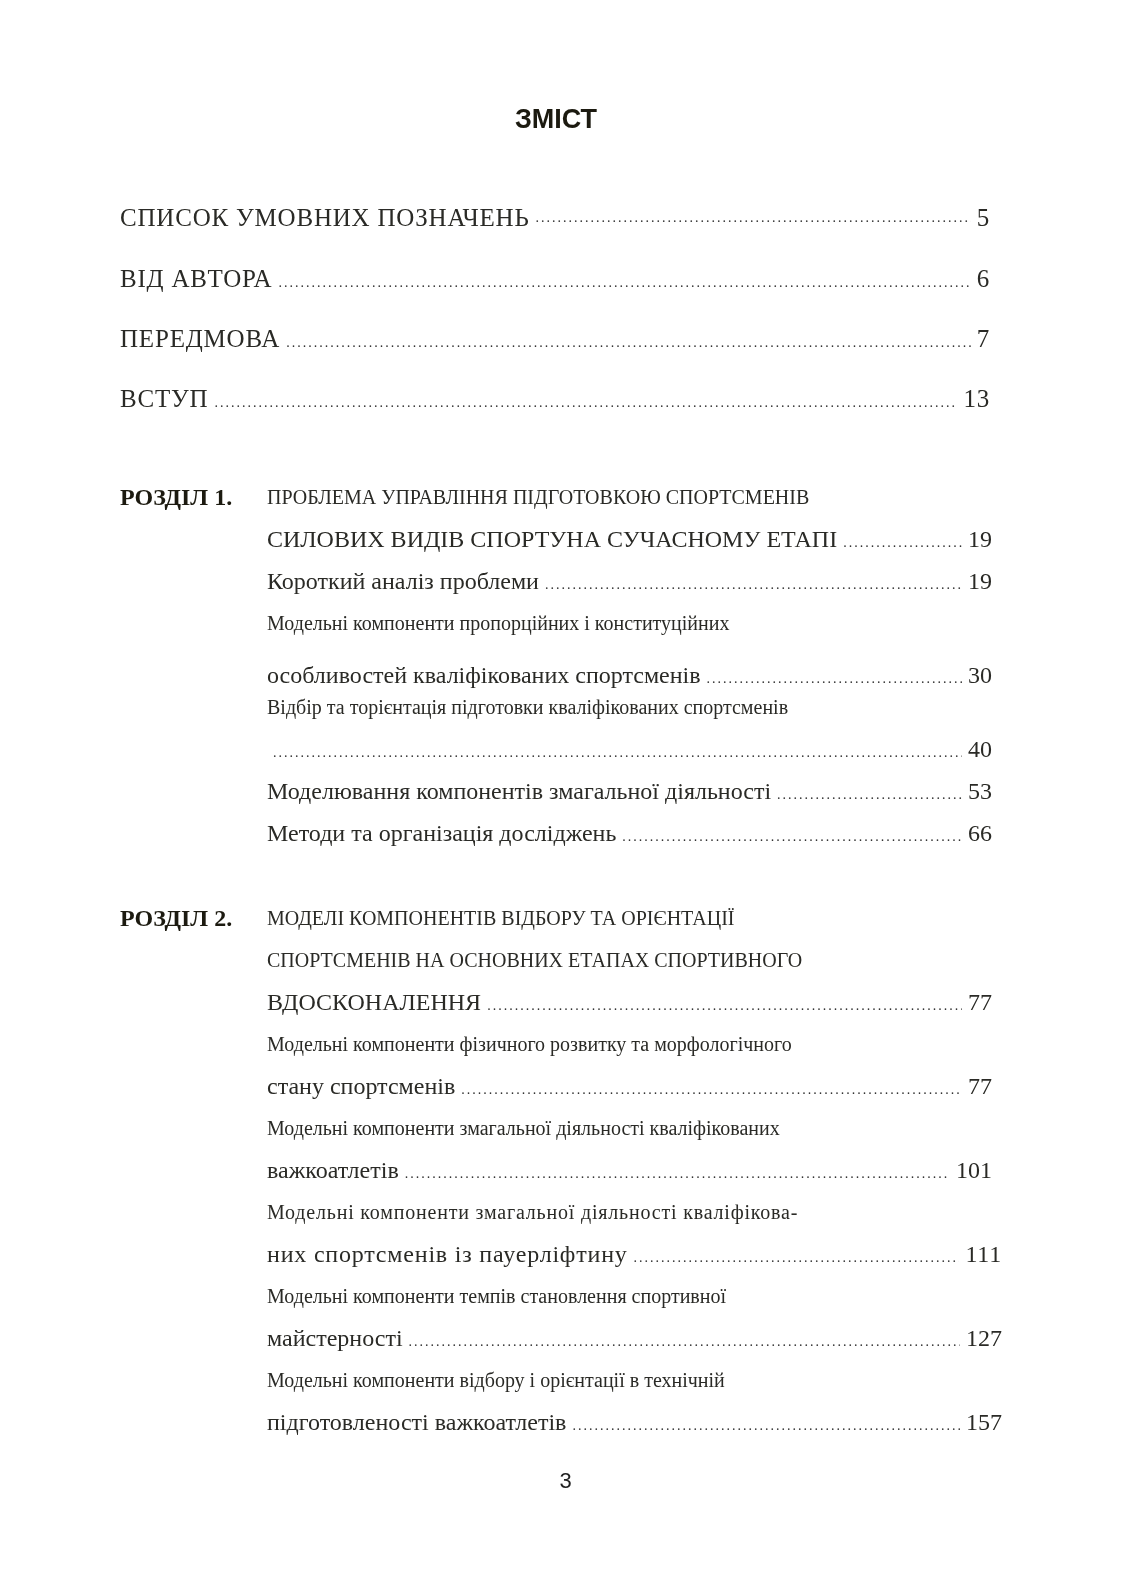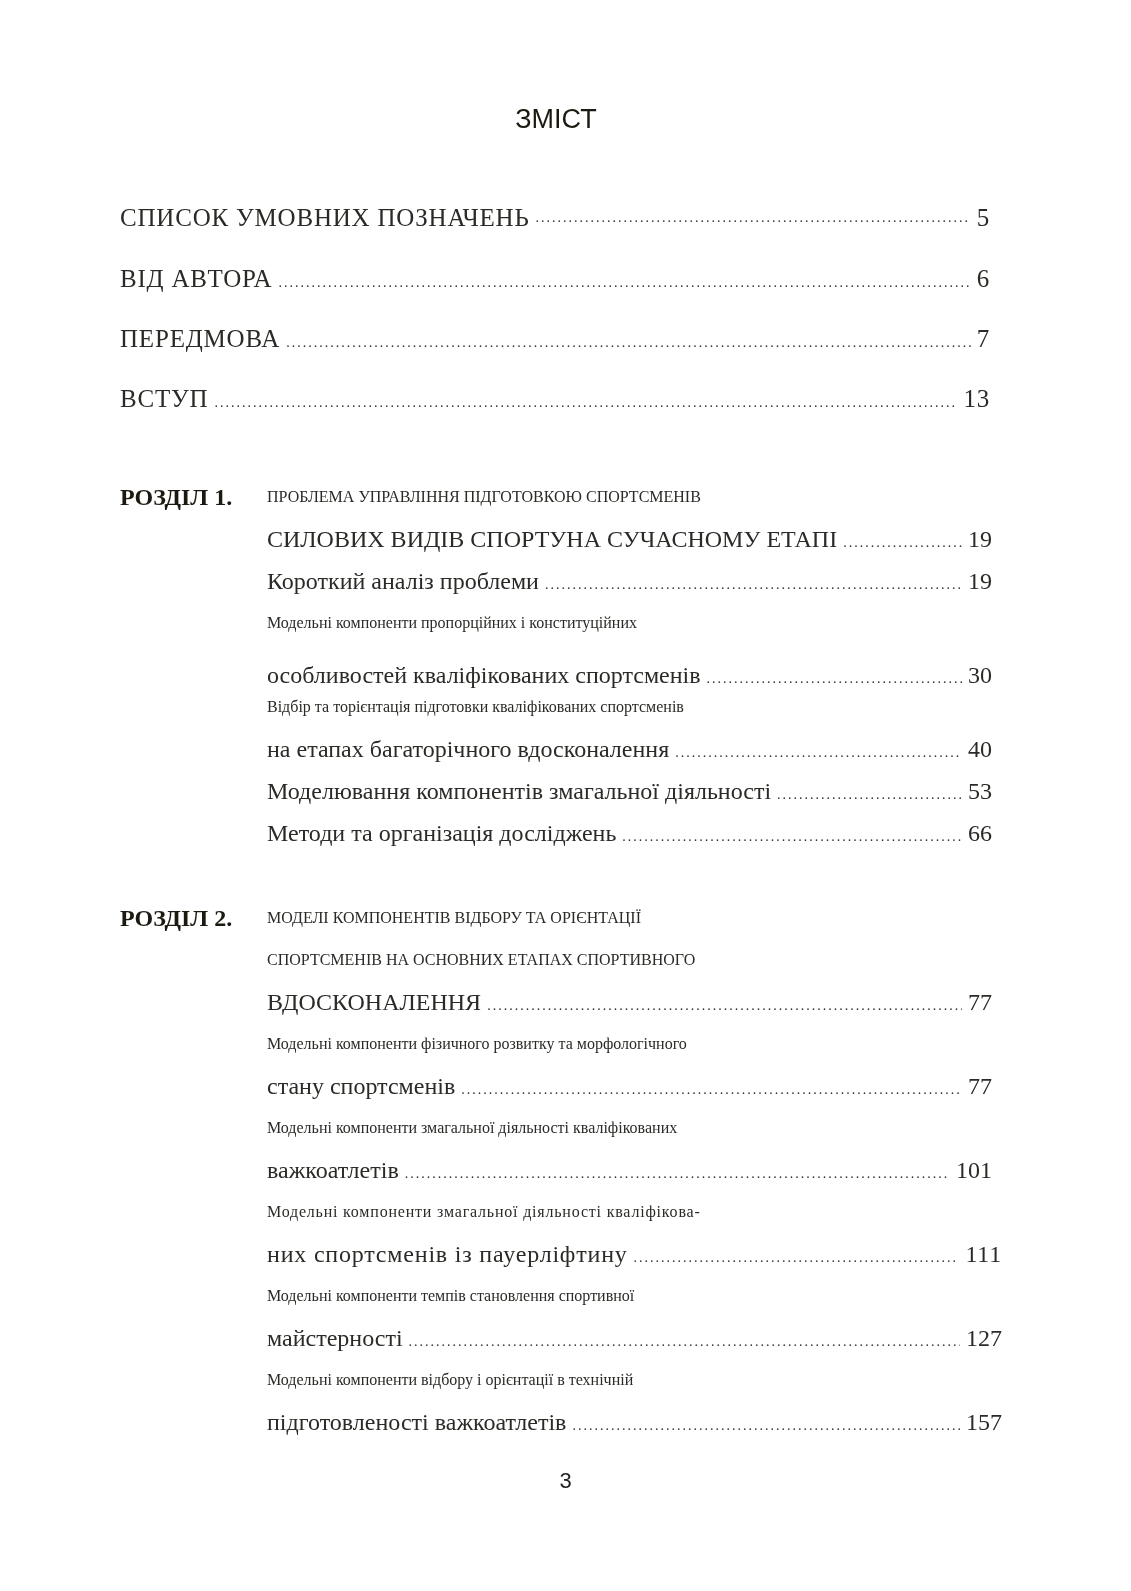--- a/index.html
+++ b/index.html
@@ -2,21 +2,21 @@
 <html><head>
   <meta charset="utf-8">
   <style>
     html, body { margin: 0; padding: 0; background: #ffffff; }
     body {
       width: 1131px; height: 1591px; position: relative; overflow: hidden;
       font-family: "Liberation Serif", serif; color: #1a1a14;
     }
     .title {
       position: absolute; top: 104px; left: 0; width: 1112px; text-align: center;
-      font-family: "Liberation Sans", sans-serif; font-weight: normal; font-size: 27px;
+      font-family: "Liberation Sans", sans-serif; font-weight: bold; font-size: 27px;
       color: #1c1a10; letter-spacing: 0px;
     }
     .row {
       position: absolute; display: flex; align-items: baseline;
       font-size: 24px; line-height: 30px; white-space: nowrap; color: #2a2a26;
     }
     .row .txt { flex: 0 0 auto; }
     .row .dots {
       flex: 1 1 auto; overflow: hidden; margin: 0 6px; font-size: 14px;
       letter-spacing: 2px; color: #333; 
@@ -24,21 +24,21 @@
     .row .dots::before {
       content: "........................................................................................................................................................................................................";
     }
     .row .pg { flex: 0 0 auto; }
     .top { left: 120px; width: 870px; font-size: 25px; letter-spacing: 0.8px; }
     .sec-label {
       position: absolute; left: 120px; font-weight: bold; font-size: 24px;
       line-height: 30px; color: #1c1a10;
     }
     .line {
-      position: absolute; left: 267px; font-size: 16px; line-height: 30px;
+      position: absolute; left: 267px; font-size: 20px; line-height: 30px;
       white-space: nowrap; color: #2a2a26;
     }
     .sub { left: 267px; }
     .pagenum {
       position: absolute; top: 1468px; left: 0; width: 1131px; text-align: center;
       font-family: "Liberation Sans", sans-serif; font-size: 22px; color: #222;
     }
   </style>
 </head>
 <body>
@@ -84,21 +84,20 @@
 
   <div class="line" style="top:608px;">Модельні компоненти пропорційних і конституційних</div>
   <div class="row sub" style="top:660px; width:725px;">
     <span class="txt">особливостей кваліфікованих спортсменів</span>
     <span class="dots"></span>
     <span class="pg">30</span>
   </div>
 
   <div class="line" style="top:692px;">Відбір та торієнтація підготовки кваліфікованих спортсменів</div>
   <div class="row sub" style="top:734px; width:725px;">
-    <span class="txt">на етапах багаторічного вдосконалення</span>
     <span class="dots"></span>
     <span class="pg">40</span>
   </div>
 
   <div class="row sub" style="top:776px; width:725px;">
     <span class="txt">Моделювання компонентів змагальної діяльності</span>
     <span class="dots"></span>
     <span class="pg">53</span>
   </div>
 

